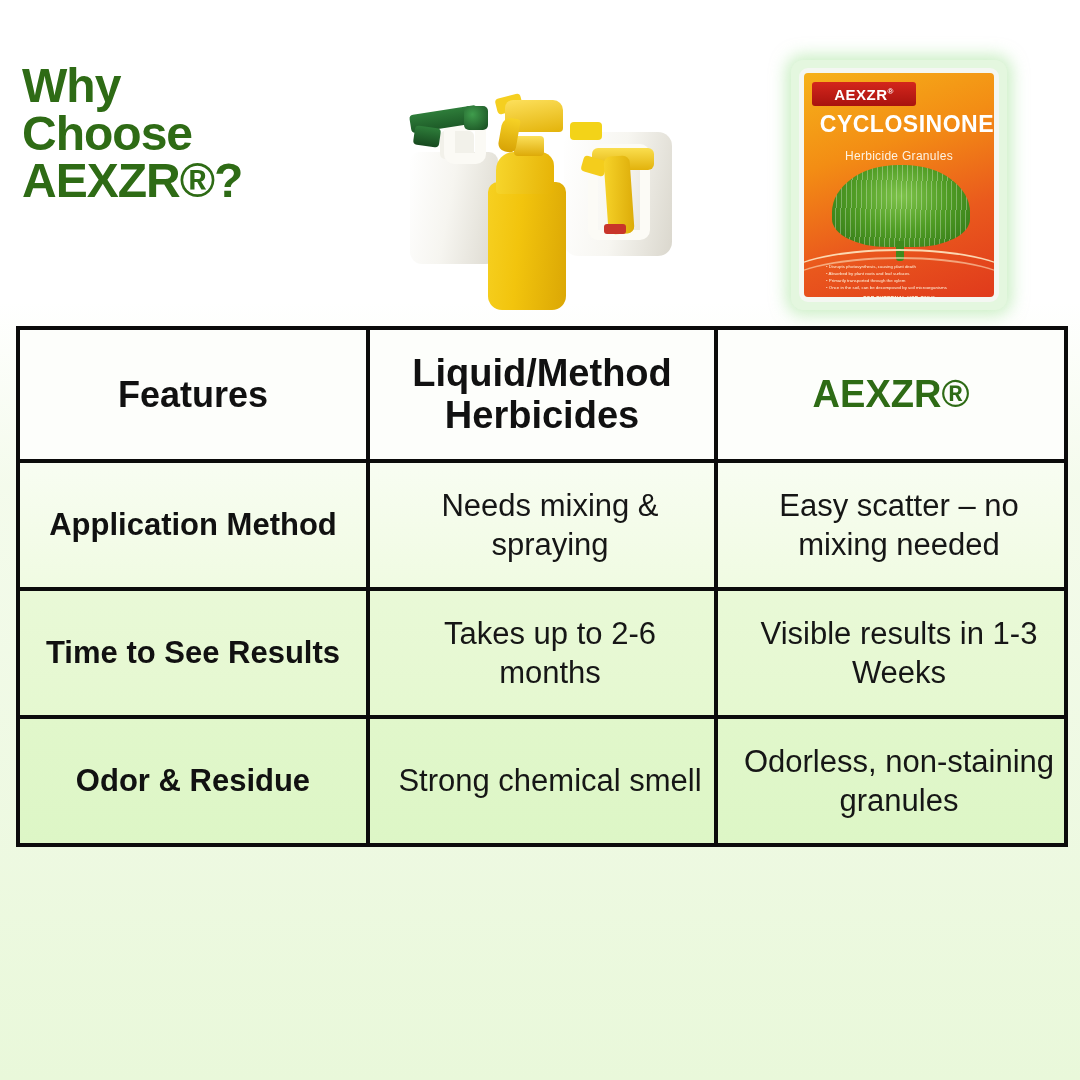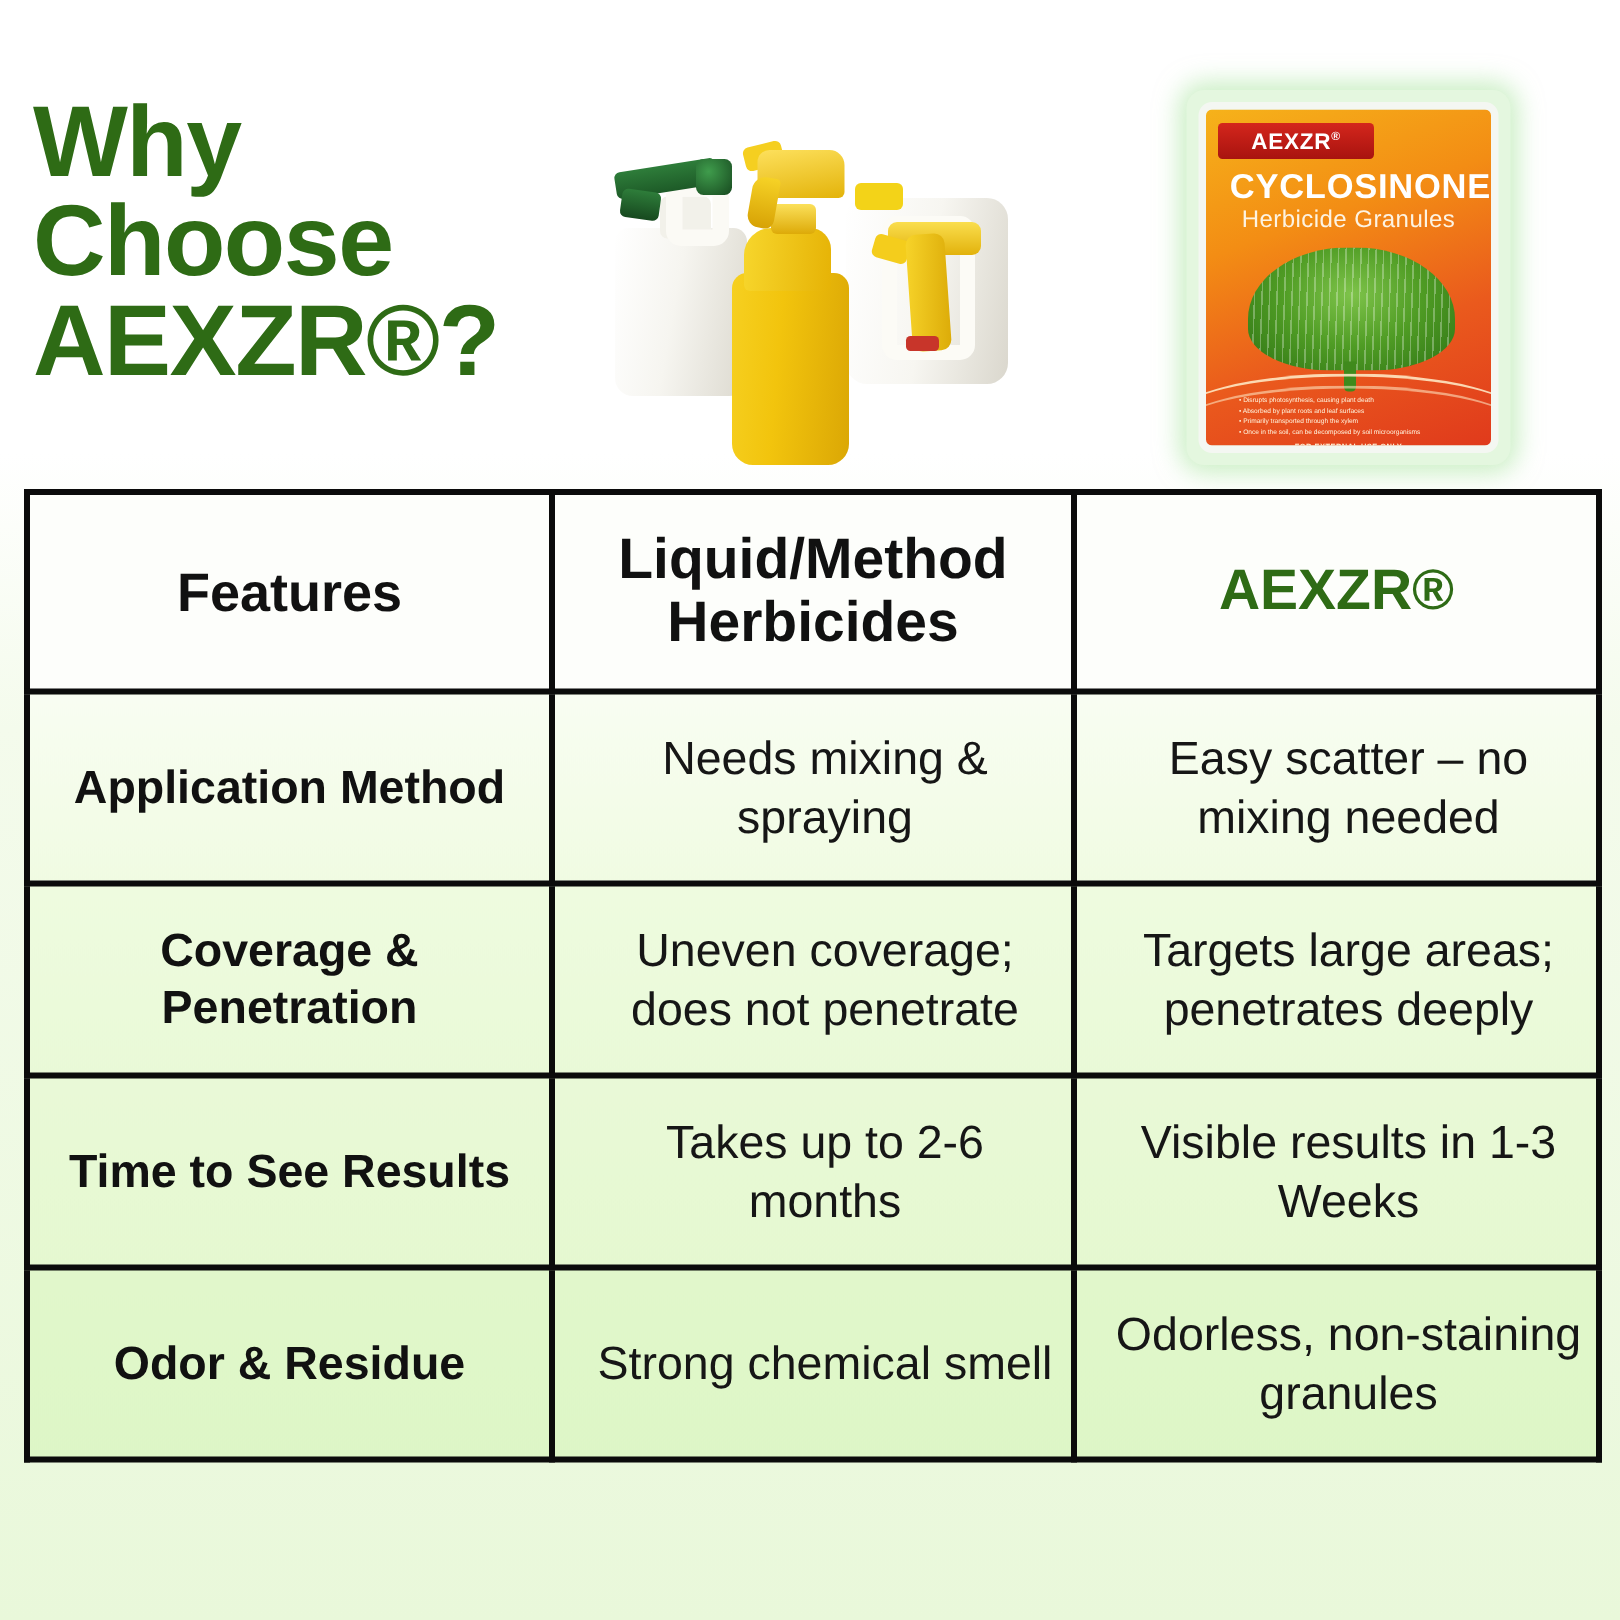--- a/index.html
+++ b/index.html
@@ -19,21 +19,21 @@
   }
 
   
   #hero { position:absolute; left:0; top:0; width:1080px; height:322px; }
 
   #title {
     position:absolute;
     left:22px; top:62px;
     width:380px;
     color:#2e6b15;
-    font-size:67px;
+    font-size:48px;
     font-weight:bold;
     line-height:0.99;
     letter-spacing:-1px;
     white-space:pre-line;
   }
 
   
   #sprayers { position:absolute; left:392px; top:74px; width:292px; height:244px; }
   .sp { position:absolute; }
 
@@ -100,23 +100,23 @@
     display:flex; align-items:center; justify-content:center;
   }
   .pk-brand { color:#ffffff; font-size:15px; font-weight:bold; letter-spacing:.5px; }
   .pk-brand sup { font-size:8px; }
   .pk-title {
     position:absolute; left:0; top:38px; width:190px;
     text-align:right; color:#ffffff;
     font-size:23px; font-weight:bold; letter-spacing:.5px;
   }
   .pk-sub {
-    position:absolute; left:0; top:65px; width:190px;
+    position:absolute; left:0; top:76px; width:190px;
     text-align:center; color:#fdf3e2;
-    font-size:16px; letter-spacing:.3px;
+    font-size:12px; letter-spacing:.3px;
   }
   .pk-leaf {
     position:absolute; left:28px; top:92px; width:138px; height:82px;
     background:
       repeating-linear-gradient(92deg, rgba(255,255,255,.30) 0 1px, rgba(0,0,0,0) 1px 5px),
       radial-gradient(ellipse at 50% 38%, #7ec34a 0%, #4f9c24 48%, #2f7415 100%);
     border-radius:48% 48% 40% 40% / 58% 58% 34% 34%;
   }
   .pk-stem { position:absolute; left:92px; top:168px; width:8px; height:20px; background:#3f8a1c; border-radius:0 0 3px 3px; }
   .pk-arc {
@@ -248,31 +248,20 @@
             <div class="cell-feature">Application Method</div>
           </td>
         <td>
             <div class="cell-text">Needs mixing &amp; spraying</div>
           </td>
         <td>
             <div class="cell-text">Easy scatter – no mixing needed</div>
           </td>
       </tr>
 
-      <tr class="body r2">
-        <td>
-            <div class="cell-feature">Coverage &amp; Penetration</div>
-          </td>
-        <td>
-            <div class="cell-text">Uneven coverage; does not penetrate</div>
-          </td>
-        <td>
-            <div class="cell-text">Targets large areas; penetrates deeply</div>
-          </td>
-      </tr>
 
       <tr class="body r3">
         <td>
             <div class="cell-feature">Time to See Results</div>
           </td>
         <td>
             <div class="cell-text">Takes up to 2-6 months</div>
           </td>
         <td>
             <div class="cell-text">Visible results in 1-3 Weeks</div>

